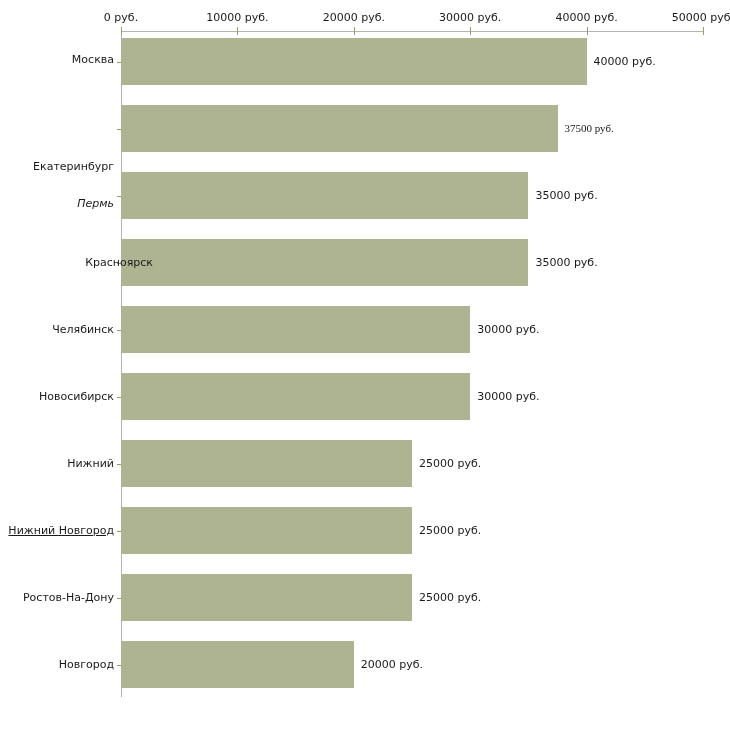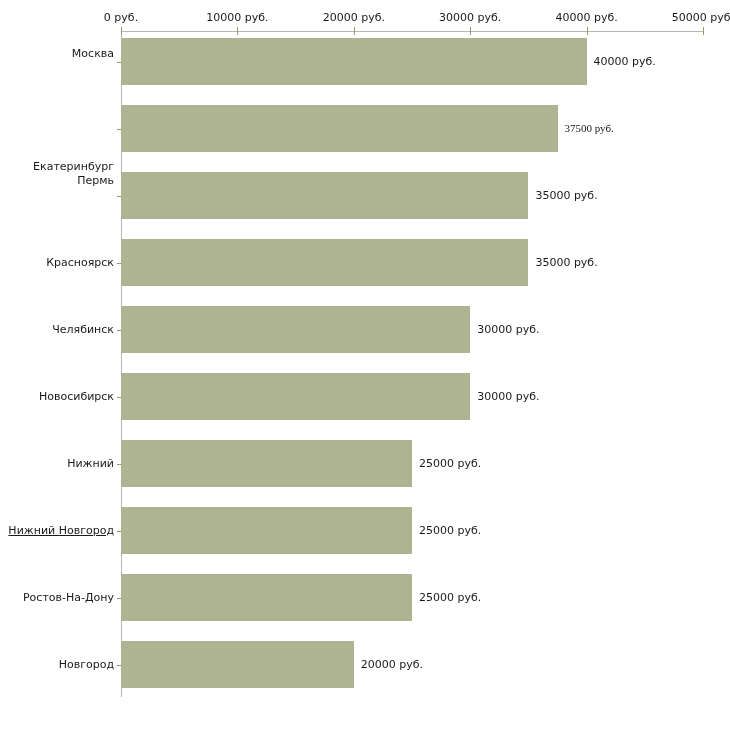--- a/index.html
+++ b/index.html
@@ -117,30 +117,30 @@
       <div class="y-tick" style="top: 330px;"></div>
       <div class="y-tick" style="top: 397px;"></div>
       <div class="y-tick" style="top: 464px;"></div>
       <div class="y-tick" style="top: 531px;"></div>
       <div class="y-tick" style="top: 598px;"></div>
       <div class="y-tick" style="top: 665px;"></div>
     </div>
 
   <div id="bars-layer">
       <div class="bar" title="Москва 40000 руб." style="top: 38px; width: 465.6px; background: rgb(174, 179, 146);"></div>
-      <div class="cat-label" style="top: 47px;">Москва</div>
+      <div class="cat-label" style="top: 53px;">Москва</div>
       <div class="val-label" style="left: 593.6px; top: 54.5px;">40000 руб.</div>
       <div class="bar" title="Екатеринбург 37500 руб." style="top: 105px; width: 436.5px; background: rgb(174, 179, 146);"></div>
       <div class="cat-label" style="top: 121.5px; margin-top: 38px;">Екатеринбург</div>
       <div class="val-label" style="left: 564.5px; top: 121.5px; font-family: Liberation Serif, serif;">37500 руб.</div>
       <div class="bar" title="Пермь 35000 руб." style="top: 172px; width: 407.4px; background: rgb(174, 179, 146);"></div>
-      <div class="cat-label" style="top: 174px;">Пермь</div>
+      <div class="cat-label" style="top: 197px; font-style: italic;">Пермь</div>
       <div class="val-label" style="left: 535.4px; top: 188.5px;">35000 руб.</div>
       <div class="bar" title="Красноярск 35000 руб." style="top: 239px; width: 407.4px; background: rgb(174, 179, 146);"></div>
-      <div class="cat-label" style="top: 255.5px;">Красноярск</div>
+      <div class="cat-label" style="top: 255.5px; margin-left: 39px;">Красноярск</div>
       <div class="val-label" style="left: 535.4px; top: 255.5px;">35000 руб.</div>
       <div class="bar" title="Челябинск 30000 руб." style="top: 306px; width: 349.2px; background: rgb(174, 179, 146);"></div>
       <div class="cat-label" style="top: 322.5px;">Челябинск</div>
       <div class="val-label" style="left: 477.2px; top: 322.5px;">30000 руб.</div>
       <div class="bar" title="Новосибирск 30000 руб." style="top: 373px; width: 349.2px; background: rgb(174, 179, 146);"></div>
       <div class="cat-label" style="top: 389.5px;">Новосибирск</div>
       <div class="val-label" style="left: 477.2px; top: 389.5px;">30000 руб.</div>
       <div class="bar" title="Самара 25000 руб." style="top: 440px; width: 291px; background: rgb(174, 179, 146);"></div>
       <div class="cat-label" style="top: 456.5px;">Нижний</div>
       <div class="val-label" style="left: 419px; top: 456.5px;">25000 руб.</div>

